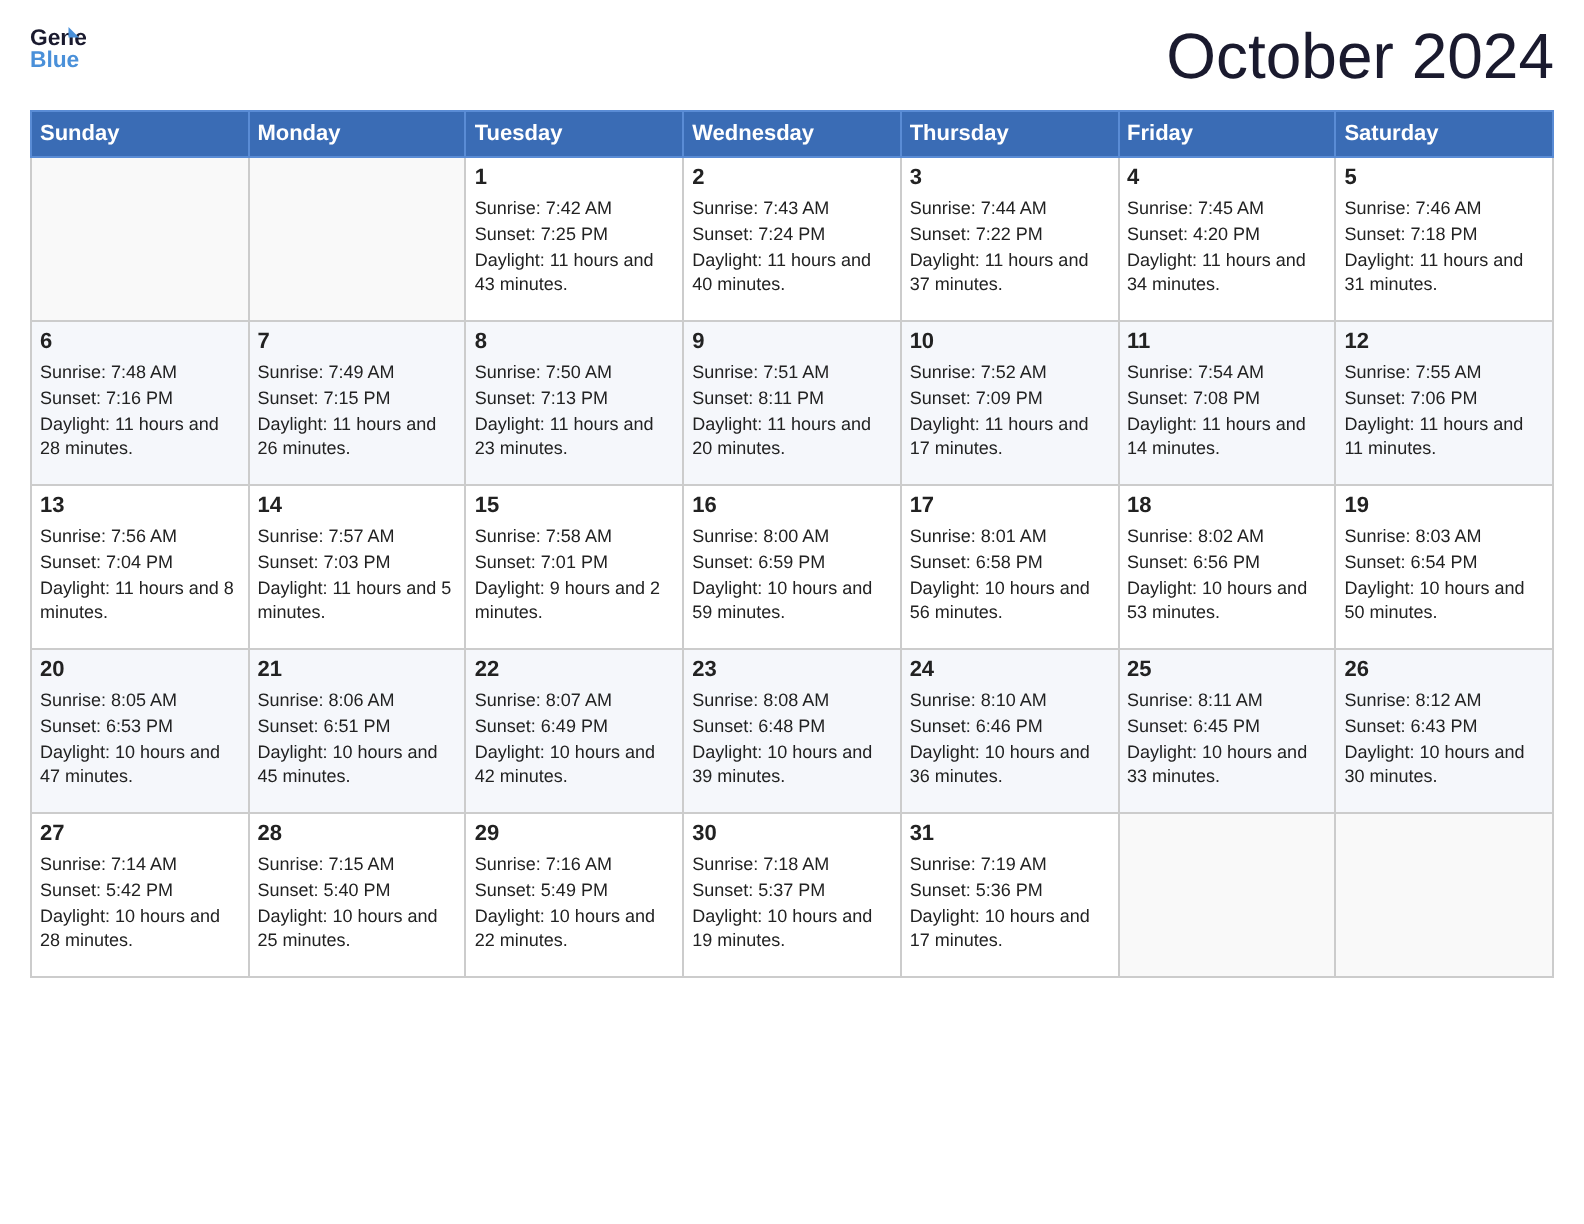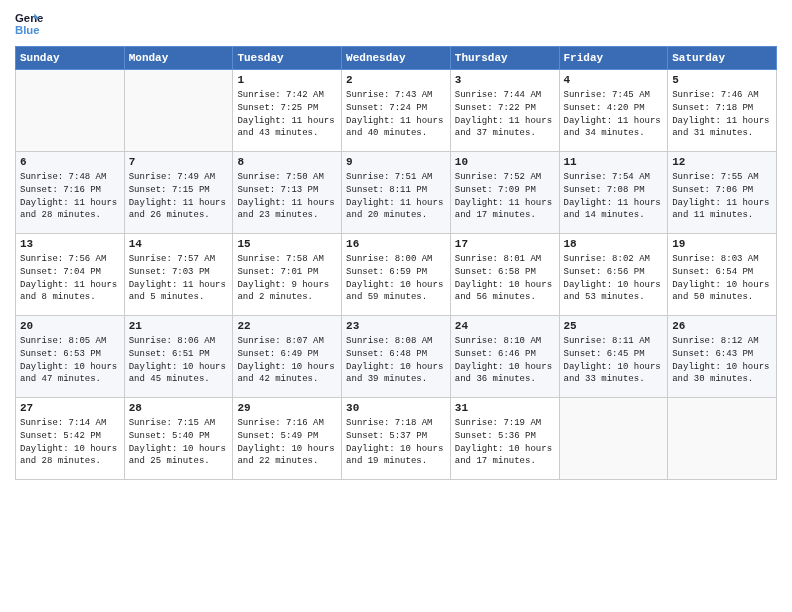--- a/index.html
+++ b/index.html
@@ -40,21 +40,20 @@
       color: #1a1a2e;
     }
     .subtitle {
       font-size: 14px;
       color: #555;
     }
     table {
       width: 100%;
       border-collapse: collapse;
       font-size: 9.5px;
-      font-family: Liberation Mono, monospace;
     }
     thead tr th {
       background: #3a6cb5;
       color: #fff;
       padding: 5px 4px;
       text-align: left;
       font-size: 11px;
       font-weight: bold;
       border: 1px solid #5a8cd5;
     }
@@ -88,20 +87,21 @@
 <div class="page">
   <div class="header">
     <div class="logo">
       <svg class="logo-icon" viewBox="0 0 32 32" xmlns="http://www.w3.org/2000/svg">
         <text x="0" y="14" font-size="13" font-weight="bold" fill="#1a1a2e" font-family="Arial">General</text>
         <text x="0" y="27" font-size="13" font-weight="bold" fill="#4a90d9" font-family="Arial">Blue</text>
         <polygon points="22,4 28,10 22,10" fill="#4a90d9"></polygon>
       </svg>
     </div>
     <div class="title-block">
+      <div class="month-title">October 2024</div>
     </div>
   </div>
 
   <table>
     <thead>
       <tr>
         <th>Sunday</th>
         <th>Monday</th>
         <th>Tuesday</th>
         <th>Wednesday</th>

